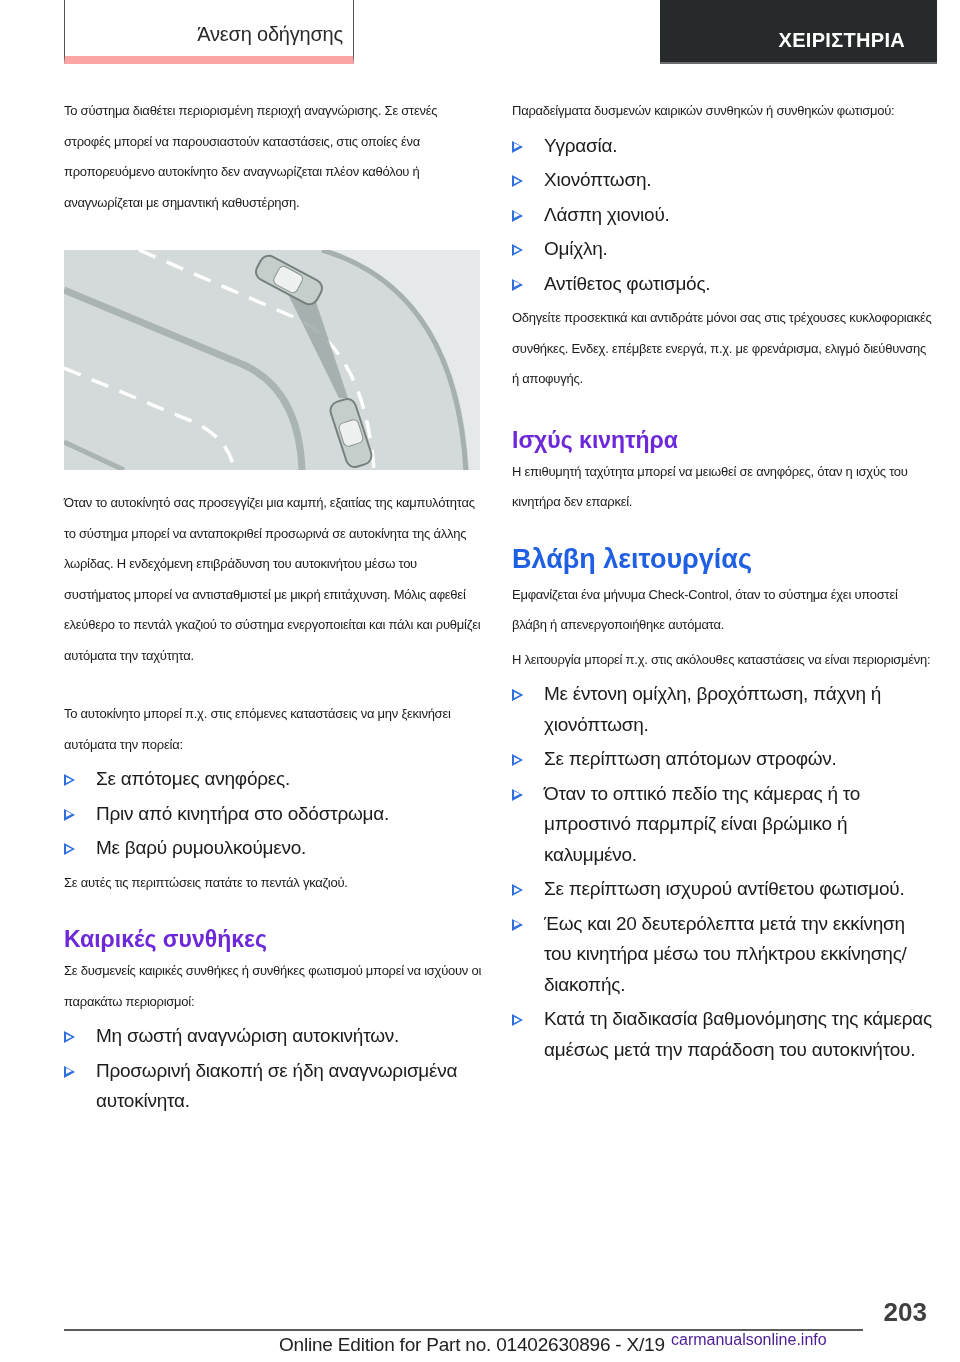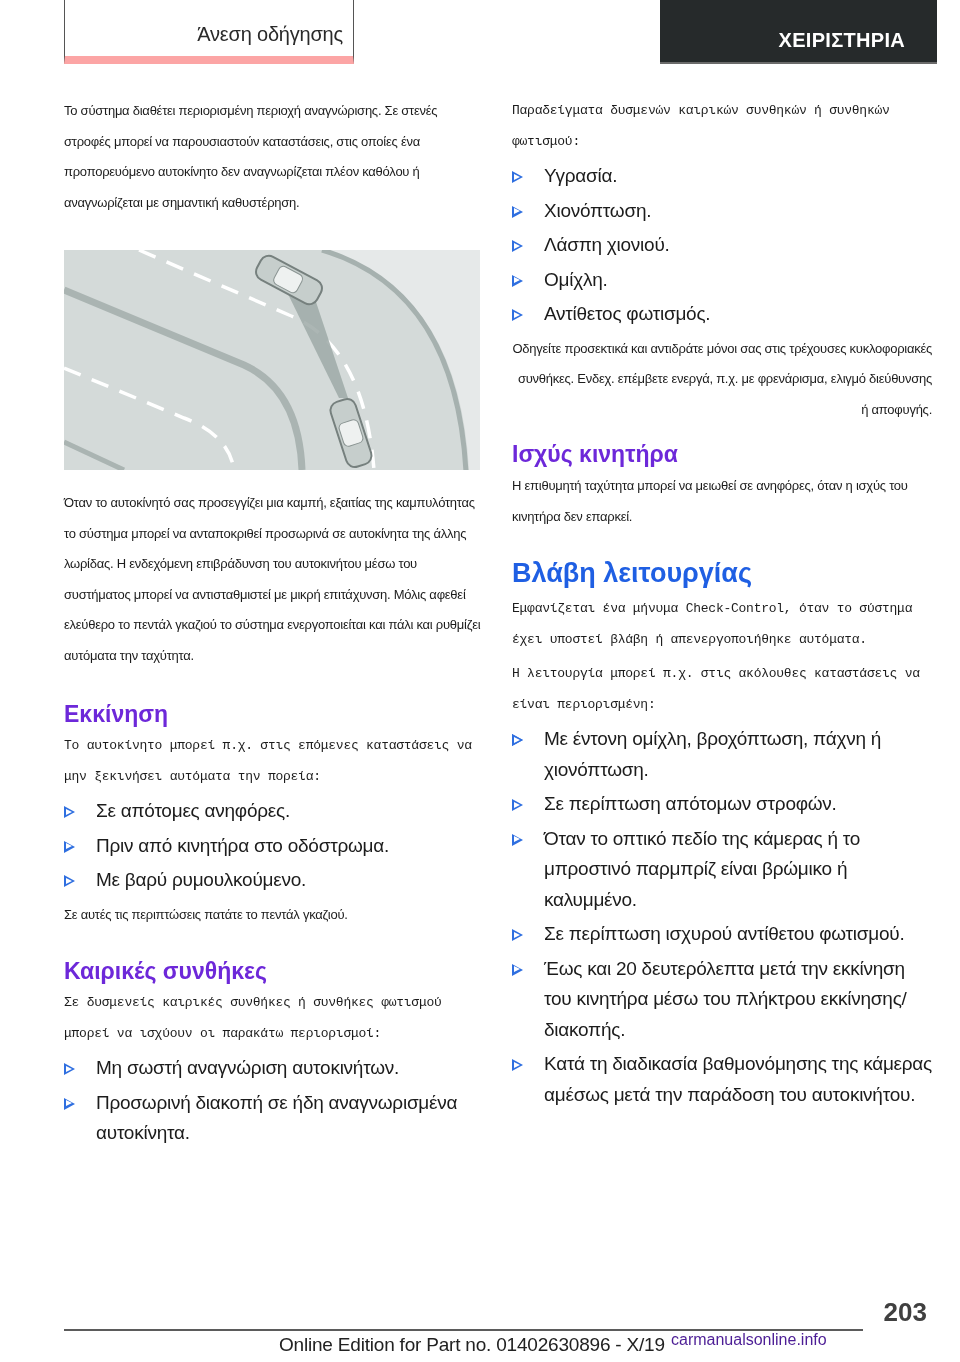--- a/index.html
+++ b/index.html
@@ -21,21 +21,21 @@
   .hdr-chapter span {
     position: absolute; right: 32px; bottom: 10px; font-size: 20px; font-weight: bold;
     color: #ffffff; letter-spacing: 0.3px;
   }
 
   .col { position: absolute; top: 96px; width: 420px; }
   .col-left { left: 64px; }
   .col-right { left: 512px; width: 420px; }
 
   p.body { font-size: 13px; line-height: 30.5px; color: #1c1c1c; letter-spacing: -0.25px; }
-  .mb-s { margin-bottom: 4px; font-family: Liberation Mono, monospace; }
+  .mb-s { margin-bottom: 4px; }
 
   h3.sub { font-size: 23px; font-weight: bold; color: #6d28d9; line-height: 30px; margin: 0 0 2px 0; }
   h2.main { font-size: 27px; font-weight: bold; color: #1f5fe3; line-height: 34px; margin: 0 0 4px 0; }
 
   ul.tri { list-style: none; }
   ul.tri li { position: relative; padding-left: 32px; font-size: 19px; line-height: 30.5px; margin: 0 0 4px 0; letter-spacing: -0.25px; color: #1c1c1c; }
   ul.tri li .bullet {
     position: absolute; left: 0; top: 10px; width: 0; height: 0;
     border-top: 6px solid transparent; border-bottom: 6px solid transparent;
     border-left: 11px solid #2f6fe0;
@@ -90,21 +90,20 @@
 
       <g transform="translate(287 183) rotate(-18)">
         <rect x="-13" y="-34" width="26" height="68" rx="9" fill="#c6cecc" stroke="#76807e" stroke-width="2"></rect>
         <rect x="-10" y="-12" width="20" height="24" rx="5" fill="#eef1f0" stroke="#8a9492" stroke-width="1"></rect>
       </g>
     </svg>
   </div>
 
   <p class="body" style="margin-bottom:28px;">Όταν το αυτοκίνητό σας προσεγγίζει μια καμπή, εξαιτίας της καμπυλότητας το σύστημα μπορεί να ανταποκριθεί προσωρινά σε αυτοκίνητα της άλλης λωρίδας. Η ενδεχόμενη επιβράδυνση του αυτοκινήτου μέσω του συστήματος μπορεί να αντισταθμιστεί με μικρή επιτάχυνση. Μόλις αφεθεί ελεύθερο το πεντάλ γκαζιού το σύστημα ενεργοποιείται και πάλι και ρυθμίζει αυτόματα την ταχύτητα.</p>
 
-  <h3 class="sub">Εκκίνηση</h3>
   <p class="body mb-s">Το αυτοκίνητο μπορεί π.χ. στις επόμενες καταστάσεις να μην ξεκινήσει αυτόματα την πορεία:</p>
   <ul class="tri">
     <li><span class="bullet"></span><span>Σε απότομες ανηφόρες.</span></li>
     <li><span class="bullet"></span><span>Πριν από κινητήρα στο οδόστρωμα.</span></li>
     <li><span class="bullet"></span><span>Με βαρύ ρυμουλκούμενο.</span></li>
   </ul>
   <p class="body" style="margin-bottom:26px;">Σε αυτές τις περιπτώσεις πατάτε το πεντάλ γκαζιού.</p>
 
   <h3 class="sub">Καιρικές συνθήκες</h3>
   <p class="body mb-s">Σε δυσμενείς καιρικές συνθήκες ή συνθήκες φωτισμού μπορεί να ισχύουν οι παρακάτω περιορισμοί:</p>
@@ -116,21 +115,21 @@
 
 <div class="col col-right">
   <p class="body mb-s">Παραδείγματα δυσμενών καιρικών συνθηκών ή συνθηκών φωτισμού:</p>
   <ul class="tri">
     <li><span class="bullet"></span><span>Υγρασία.</span></li>
     <li><span class="bullet"></span><span>Χιονόπτωση.</span></li>
     <li><span class="bullet"></span><span>Λάσπη χιονιού.</span></li>
     <li><span class="bullet"></span><span>Ομίχλη.</span></li>
     <li><span class="bullet"></span><span>Αντίθετος φωτισμός.</span></li>
   </ul>
-  <p class="body" style="margin-bottom:14px;text-align:right;">Οδηγείτε προσεκτικά και αντιδράτε μόνοι σας στις τρέχουσες κυκλοφοριακές συνθήκες. Ενδεχ. επέμβετε ενεργά, π.χ. με φρενάρισμα, ελιγμό διεύθυνσης ή αποφυγής.</p>
+  <p class="body" style="margin-bottom:30px;">Οδηγείτε προσεκτικά και αντιδράτε μόνοι σας στις τρέχουσες κυκλοφοριακές συνθήκες. Ενδεχ. επέμβετε ενεργά, π.χ. με φρενάρισμα, ελιγμό διεύθυνσης ή αποφυγής.</p>
 
   <h3 class="sub">Ισχύς κινητήρα</h3>
   <p class="body" style="margin-bottom:24px;">Η επιθυμητή ταχύτητα μπορεί να μειωθεί σε ανηφόρες, όταν η ισχύς του κινητήρα δεν επαρκεί.</p>
 
   <h2 class="main">Βλάβη λειτουργίας</h2>
   <p class="body mb-s">Εμφανίζεται ένα μήνυμα Check-Control, όταν το σύστημα έχει υποστεί βλάβη ή απενεργοποιήθηκε αυτόματα.</p>
   <p class="body mb-s">Η λειτουργία μπορεί π.χ. στις ακόλουθες καταστάσεις να είναι περιορισμένη:</p>
   <ul class="tri">
     <li><span class="bullet"></span></li>
     <li><span class="bullet"></span><span>Με έντονη ομίχλη, βροχόπτωση, πάχνη ή χιονόπτωση.</span></li>

